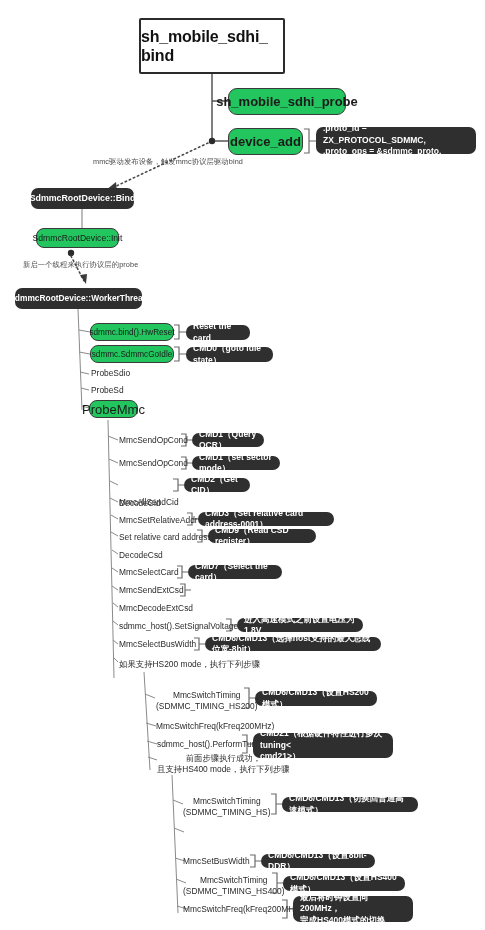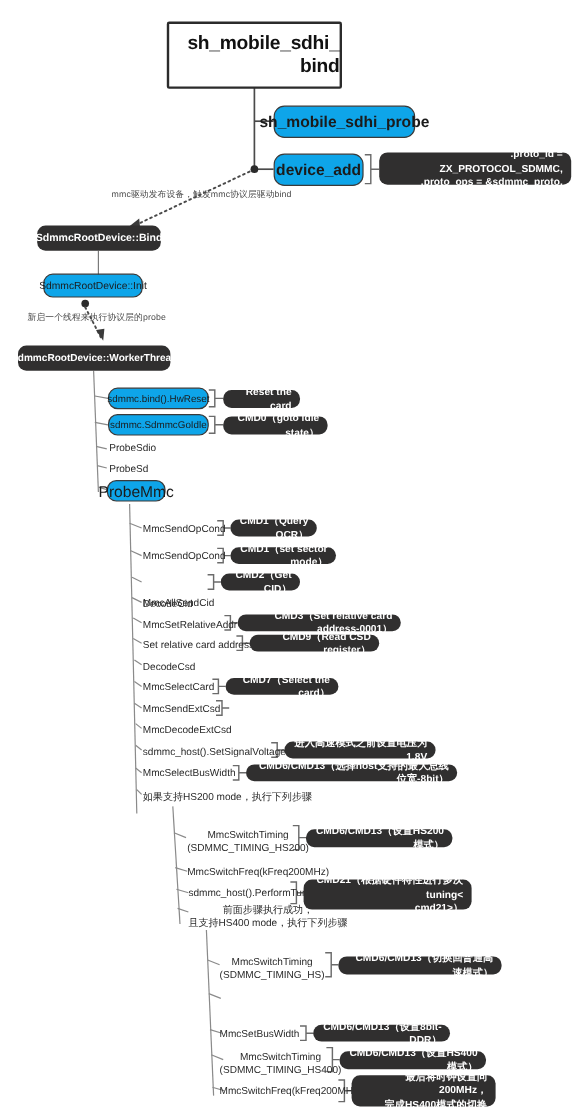--- a/index.html
+++ b/index.html
@@ -4,31 +4,31 @@
 <style>
   html,body{margin:0;padding:0;background:#ffffff;}
   body{
     width:485px;height:930px;position:relative;overflow:hidden;
     font-family:"Liberation Sans","DejaVu Sans",sans-serif;
     color:#222;
   }
   #canvas{position:absolute;left:0;top:0;width:485px;height:930px;}
   #svg-links{position:absolute;left:0;top:0;width:485px;height:930px;pointer-events:none;}
 
-  .node{position:absolute;box-sizing:border-box;display:flex;align-items:center;justify-content:center;text-align:right;}
+  .node{position:absolute;box-sizing:border-box;display:flex;align-items:center;justify-content:center;text-align:left;}
 
   
   .node.root{
     border:2px solid #2b2b2b;background:#fff;color:#111;
     font-weight:bold;font-size:16px;line-height:1.2;letter-spacing:-0.2px;
     border-radius:2px;
   }
   
   .node.white{
-    border:1.6px solid #3a3a3a;background:#0ea5e9;color:#1b1b1b;
+    border:1.6px solid #3a3a3a;background:#22c55e;color:#1b1b1b;
     border-radius:8px;font-size:11px;font-weight:500;
     padding:0 6px;
   }
   .node.white.lg{font-size:13px;font-weight:600;border-radius:9px;}
   
   .node.dark{
     background:#302f2f;color:#ffffff;border-radius:7px;
     font-size:8.5px;font-weight:600;padding:3px 7px;line-height:1.35;
   }
   

